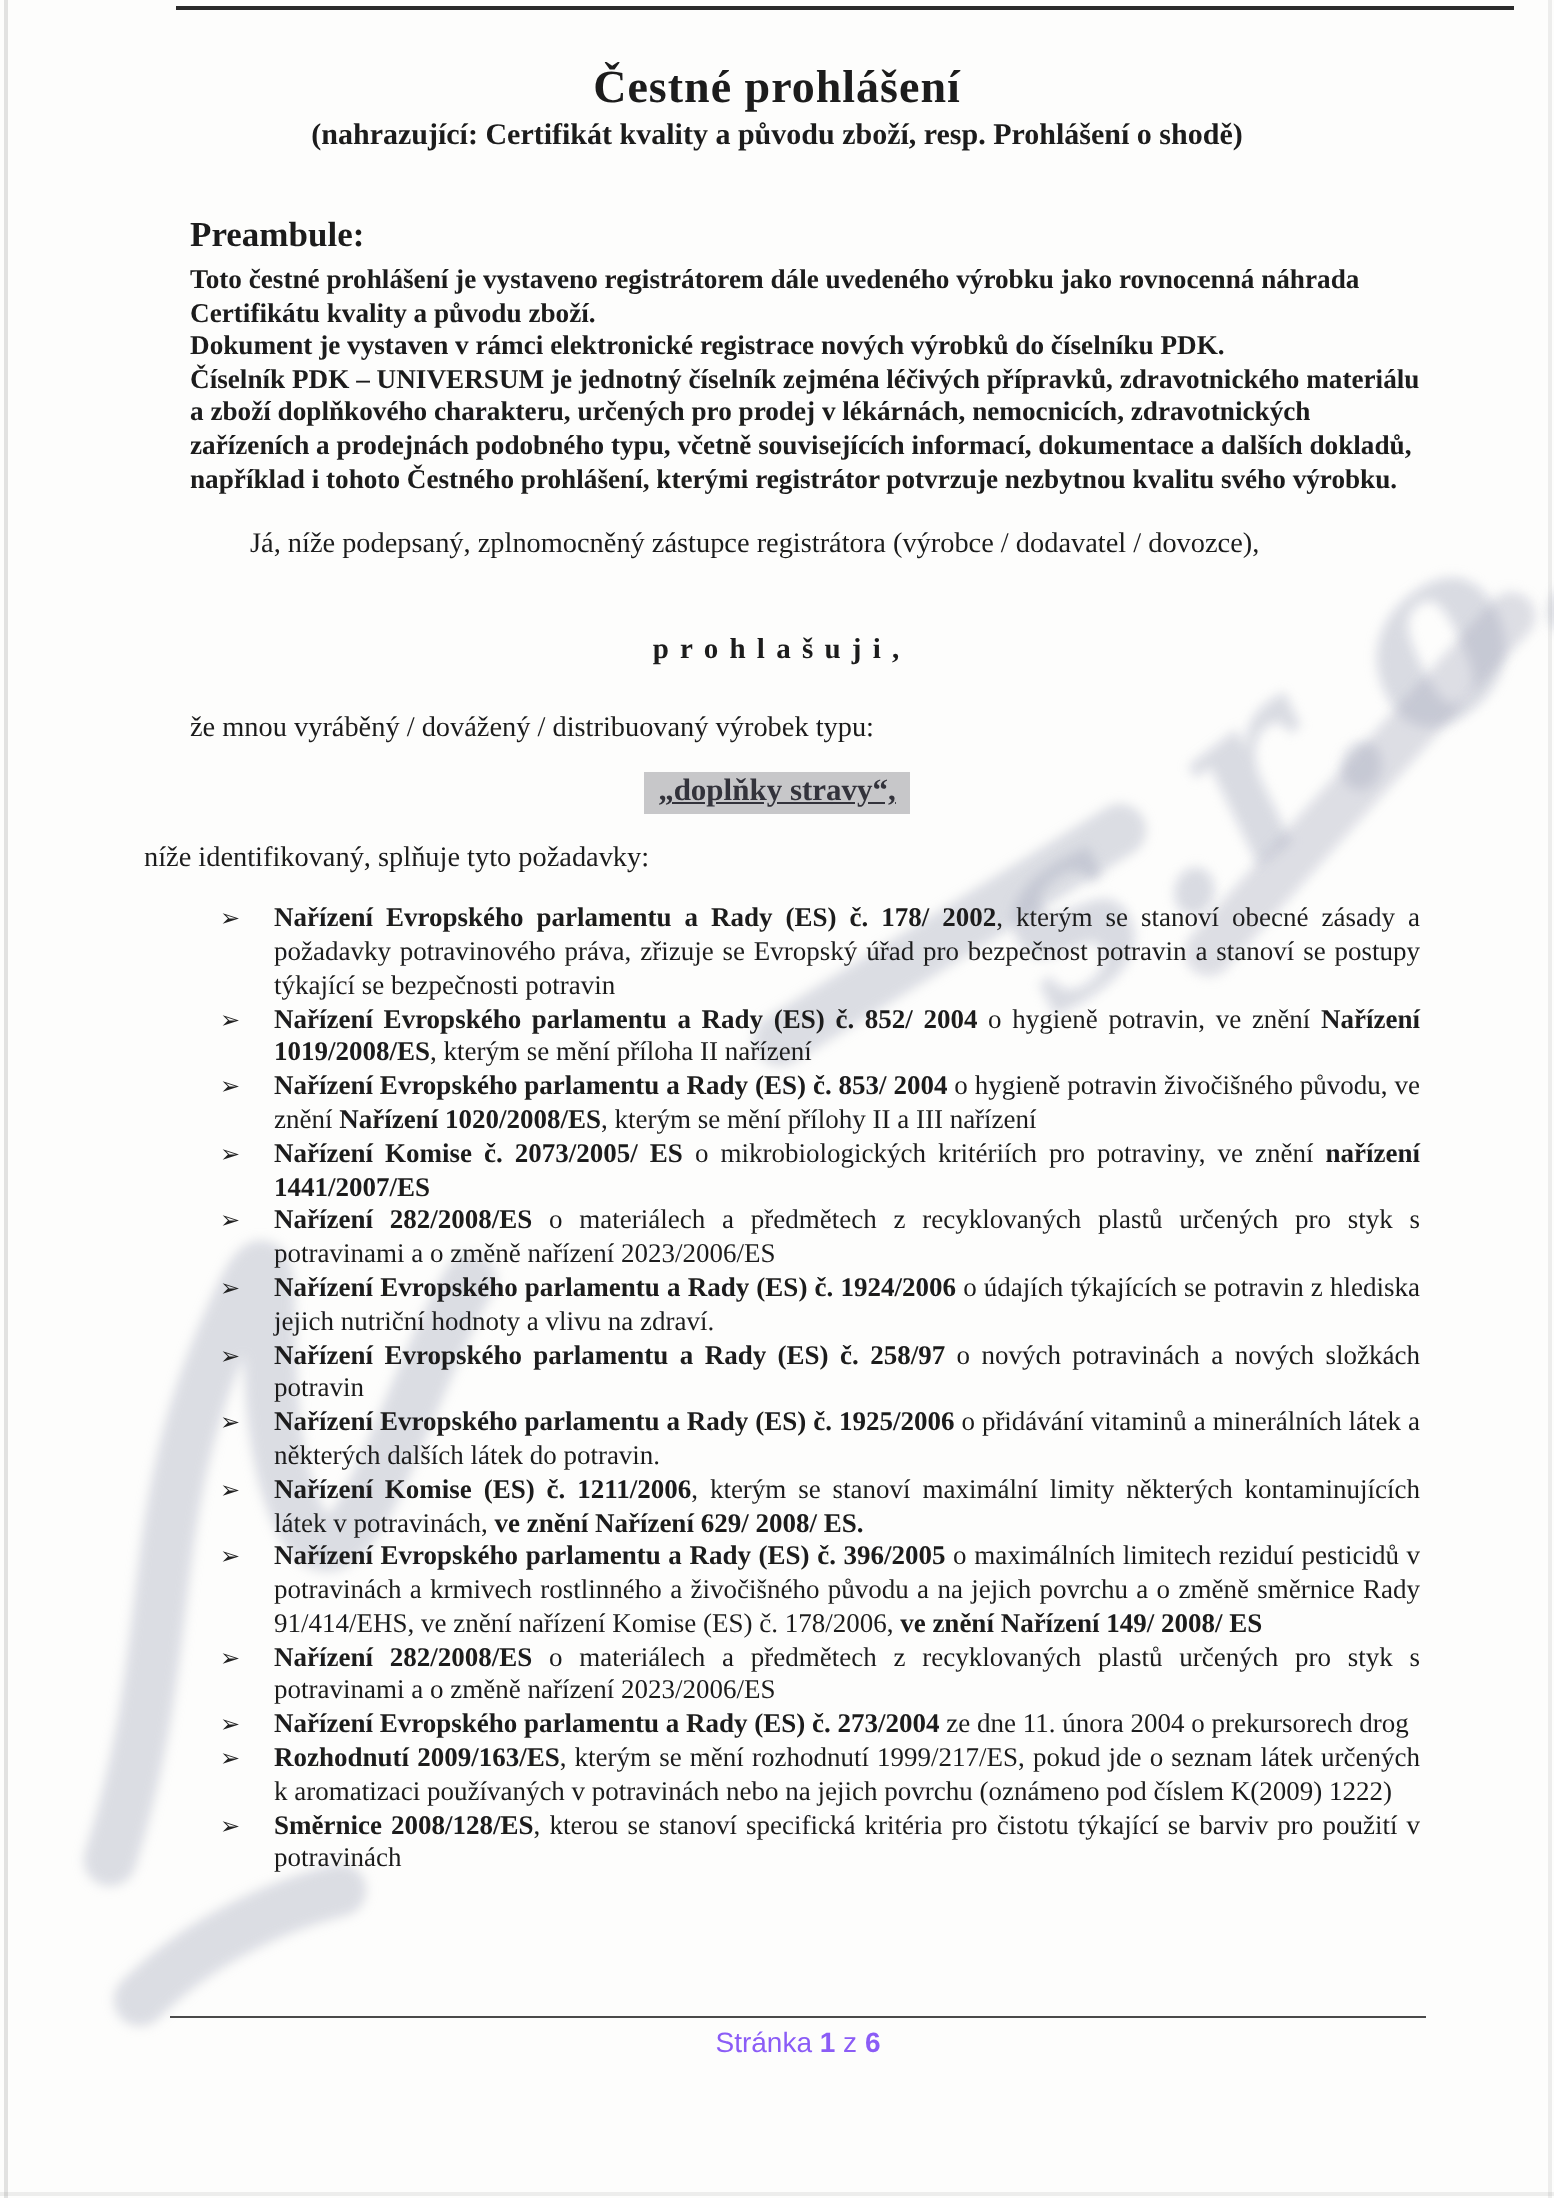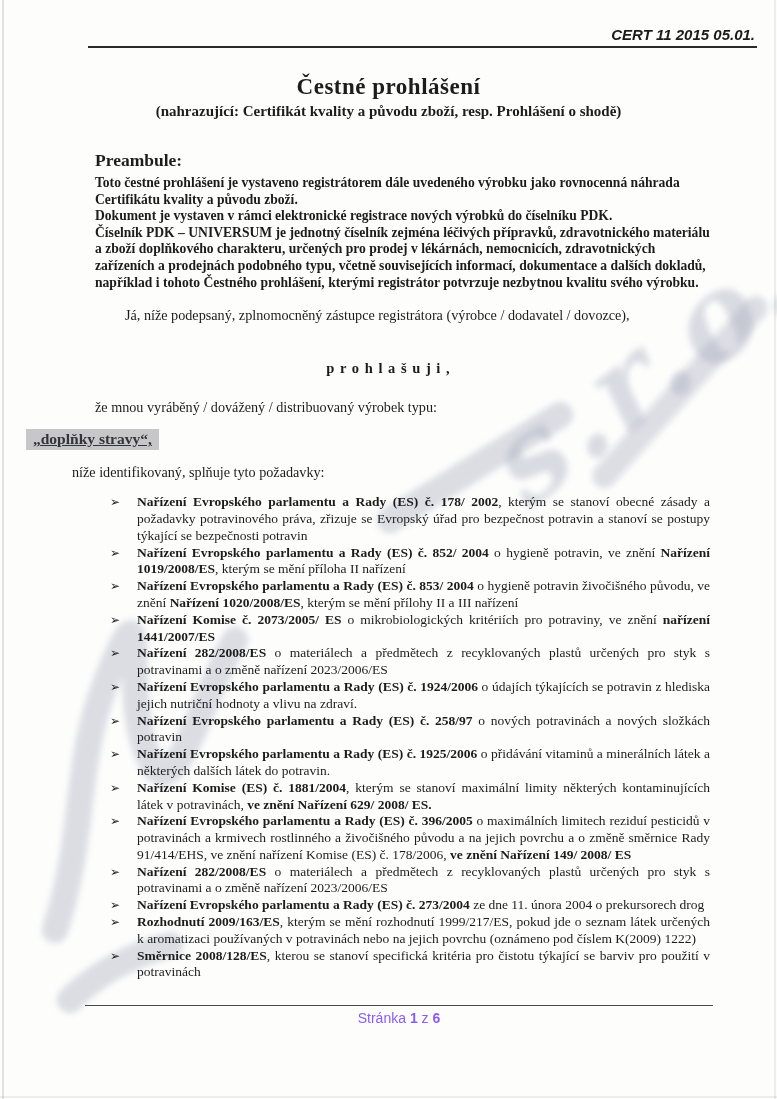--- a/index.html
+++ b/index.html
@@ -41,21 +41,21 @@
   .title{ text-align:center; margin-top:26px; font-weight:bold; font-size:23px; letter-spacing:.5px;}
   .subtitle{ text-align:center; margin-top:3px; font-weight:bold; font-size:15px;}
 
   .preamble{ margin:30px 64px 0 95px;}
   .preamble-heading{ font-weight:bold; font-size:17.5px; margin-bottom:4px;}
   .preamble p{ margin:0; font-weight:bold; font-size:13.6px; line-height:16.6px;}
 
   .declaration-intro{ margin:16px 64px 0 95px; text-indent:30px; font-size:14.2px;}
   .declaration-verb{ text-align:center; margin-top:36px; font-weight:bold; font-size:14.5px; letter-spacing:1px;}
   .product-line{ margin:22px 64px 0 95px; font-size:14.2px;}
-  .product-type-row{ text-align:left; margin-top:13px;margin-left:26px;}
+  .product-type-row{ text-align:center; margin-top:13px;}
   .product-type{
     display:inline-block; background:#c7c7c9; color:#33333b;
     font-weight:bold; font-size:15.5px; text-decoration:underline;
     padding:1px 7px 2px 7px;
   }
   .requirements-intro{ margin:14px 64px 0 72px; font-size:14.2px;}
 
   .req-list{ margin:13px 67px 0 110px;}
   .req-item{ position:relative; padding-left:27px; text-align:justify;
     font-size:13.5px; line-height:16.8px;}
@@ -81,21 +81,20 @@
         <path d="M 55 930 C 90 820, 70 760, 115 660 C 150 580, 120 700, 150 760 C 175 810, 200 700, 235 640"></path>
         <path d="M 70 1000 C 95 975, 130 955, 170 945"></path>
         <path d="M 390 520 L 560 415"></path>
       </g>
     </svg>
     <div class="wm-text">s.r.o.</div>
     <div class="wm-slash"></div>
   </div>
 
   <div class="content">
-    <div class="header-row">CERT 11 2015 05.01.</div>
     <div class="header-line"></div>
 
     <div class="title">Čestné prohlášení</div>
     <div class="subtitle">(nahrazující: Certifikát kvality a původu zboží, resp. Prohlášení o shodě)</div>
 
     <div class="preamble">
       <div class="preamble-heading">Preambule:</div>
       <p>Toto čestné prohlášení je vystaveno registrátorem dále uvedeného výrobku jako rovnocenná náhrada Certifikátu kvality a původu zboží.</p>
       <p>Dokument je vystaven v rámci elektronické registrace nových výrobků do číselníku PDK.</p>
       <p>Číselník PDK – UNIVERSUM je jednotný číselník zejména léčivých přípravků, zdravotnického materiálu a zboží doplňkového charakteru, určených pro prodej v lékárnách, nemocnicích, zdravotnických zařízeních a prodejnách podobného typu, včetně souvisejících informací, dokumentace a dalších dokladů, například i tohoto Čestného prohlášení, kterými registrátor potvrzuje nezbytnou kvalitu svého výrobku.</p>
@@ -111,21 +110,21 @@
 
     <div class="req-list">
         <div class="req-item"><span class="bullet">➢</span><span class="b">Nařízení Evropského parlamentu a Rady (ES) č. 178/ 2002</span><span>, kterým se stanoví obecné zásady a požadavky potravinového práva, zřizuje se Evropský úřad pro bezpečnost potravin a stanoví se postupy týkající se bezpečnosti potravin</span></div>
         <div class="req-item"><span class="bullet">➢</span><span class="b">Nařízení Evropského parlamentu a Rady (ES) č. 852/ 2004</span><span> o hygieně potravin, ve znění </span><span class="b">Nařízení 1019/2008/ES</span><span>, kterým se mění příloha II nařízení</span></div>
         <div class="req-item"><span class="bullet">➢</span><span class="b">Nařízení Evropského parlamentu a Rady (ES) č. 853/ 2004</span><span> o hygieně potravin živočišného původu, ve znění </span><span class="b">Nařízení 1020/2008/ES</span><span>, kterým se mění přílohy II a III nařízení</span></div>
         <div class="req-item"><span class="bullet">➢</span><span class="b">Nařízení Komise č. 2073/2005/ ES</span><span> o mikrobiologických kritériích pro potraviny, ve znění </span><span class="b">nařízení 1441/2007/ES</span></div>
         <div class="req-item"><span class="bullet">➢</span><span class="b">Nařízení 282/2008/ES</span><span> o materiálech a předmětech z recyklovaných plastů určených pro styk s potravinami a o změně nařízení 2023/2006/ES</span></div>
         <div class="req-item"><span class="bullet">➢</span><span class="b">Nařízení Evropského parlamentu a Rady (ES) č. 1924/2006</span><span>  o údajích týkajících se potravin z hlediska jejich nutriční hodnoty a vlivu na zdraví.</span></div>
         <div class="req-item"><span class="bullet">➢</span><span class="b">Nařízení Evropského parlamentu a Rady (ES) č. 258/97</span><span> o nových potravinách a nových složkách potravin</span></div>
         <div class="req-item"><span class="bullet">➢</span><span class="b">Nařízení Evropského parlamentu a Rady (ES) č. 1925/2006</span><span>  o přidávání vitaminů a minerálních látek a některých dalších látek do potravin.</span></div>
-        <div class="req-item"><span class="bullet">➢</span><span class="b">Nařízení Komise (ES) č. 1881/2004</span><span>, kterým se stanoví maximální limity některých kontaminujících látek v potravinách, </span><span class="b">ve znění Nařízení 629/ 2008/ ES.</span></div>
+        <div class="req-item"><span class="bullet">➢</span><span class="b">Nařízení Komise (ES) č. 1211/2006</span><span>, kterým se stanoví maximální limity některých kontaminujících látek v potravinách, </span><span class="b">ve znění Nařízení 629/ 2008/ ES.</span></div>
         <div class="req-item"><span class="bullet">➢</span><span class="b">Nařízení Evropského parlamentu a Rady (ES) č. 396/2005</span><span> o maximálních limitech reziduí pesticidů v potravinách a krmivech rostlinného a živočišného původu a na jejich povrchu a o změně směrnice Rady 91/414/EHS, ve znění nařízení Komise (ES) č. 178/2006, </span><span class="b">ve znění Nařízení 149/ 2008/ ES</span></div>
         <div class="req-item"><span class="bullet">➢</span><span class="b">Nařízení 282/2008/ES</span><span> o materiálech a předmětech z recyklovaných plastů určených pro styk s potravinami a o změně nařízení 2023/2006/ES</span></div>
         <div class="req-item"><span class="bullet">➢</span><span class="b">Nařízení Evropského parlamentu a Rady (ES) č. 273/2004</span><span> ze dne 11. února 2004 o prekursorech drog</span></div>
         <div class="req-item"><span class="bullet">➢</span><span class="b">Rozhodnutí 2009/163/ES</span><span>, kterým se mění rozhodnutí 1999/217/ES, pokud jde o seznam látek určených k aromatizaci používaných v potravinách nebo na jejich povrchu (oznámeno pod číslem K(2009) 1222)</span></div>
         <div class="req-item"><span class="bullet">➢</span><span class="b">Směrnice 2008/128/ES</span><span>, kterou se stanoví specifická kritéria pro čistotu týkající se barviv pro použití v potravinách</span></div>
       </div>
 
     <div class="footer">
       <span><span>Stránka </span><span class="b">1</span><span> z </span><span class="b">6</span></span>
     </div>

